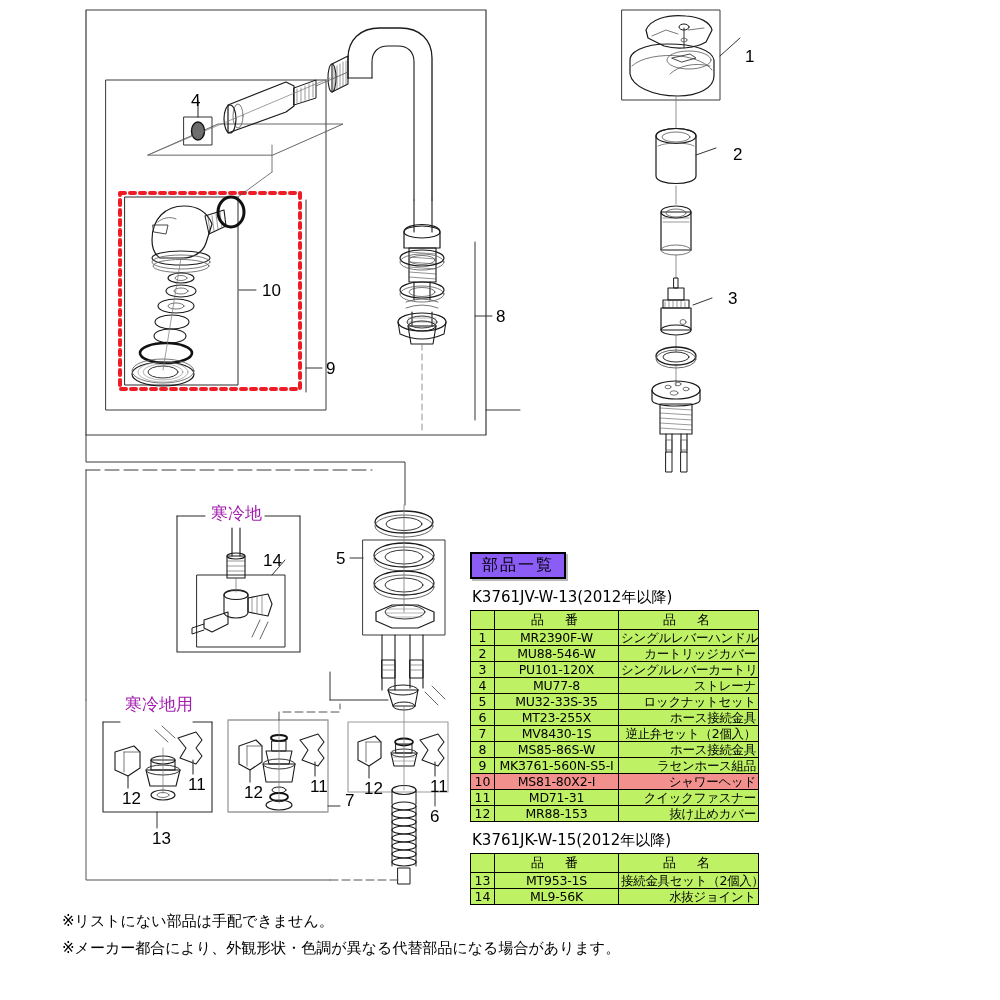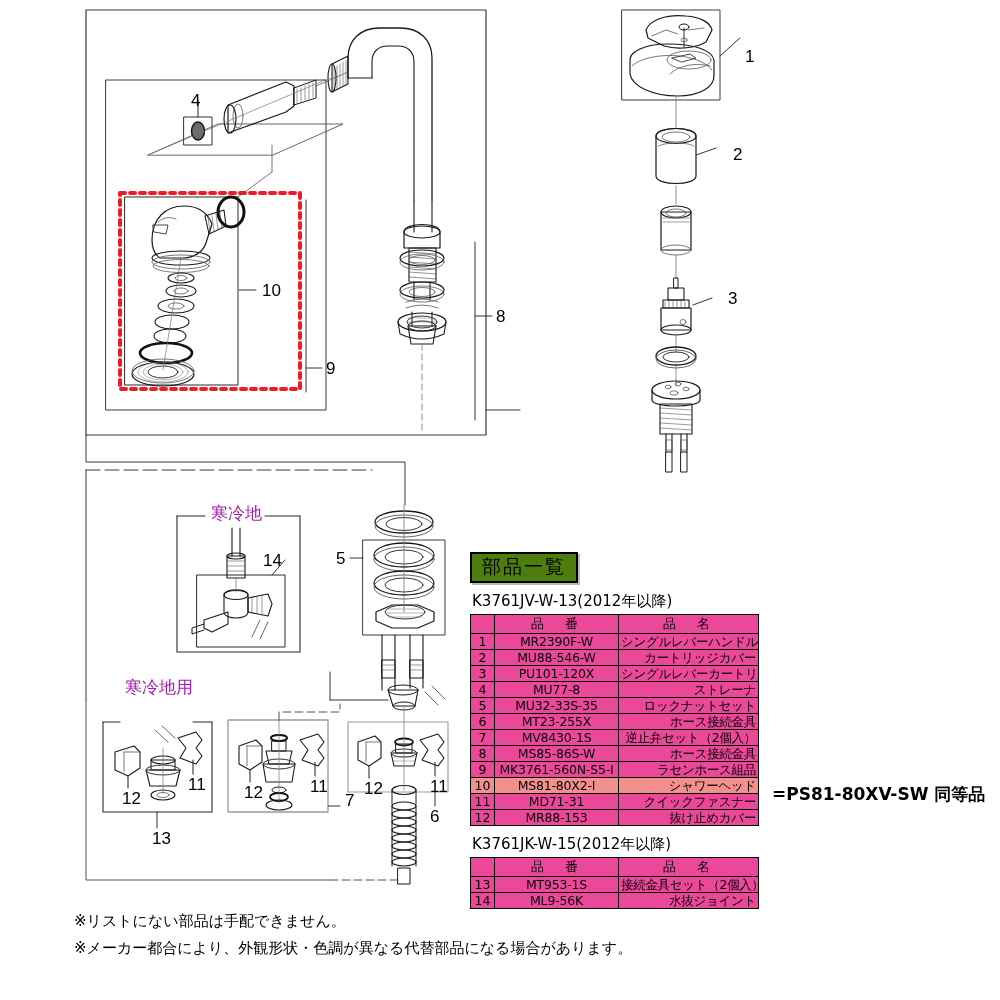--- a/index.html
+++ b/index.html
@@ -35,39 +35,39 @@
     position:absolute;font-size:17px;color:#a21caf;
     font-family:"DejaVu Sans",sans-serif;line-height:1;white-space:nowrap;
   }
 
   
   #parts-list{left:470px;top:552px;width:380px;}
   #list-title-box{
     display:inline-block;
     border:2px solid #000;
     padding:2px 10px 3px 10px;
-    font-size:19px;
+    font-size:16px;
     font-family:"DejaVu Sans",sans-serif;
     letter-spacing:2px;
     line-height:1.15;
-    background:#4d7c0f;
+    background:#8b5cf6;
     box-shadow:2px 2px 0 #b9b9b9;
   }
   .model-head{
     font-size:15px;
     font-family:"DejaVu Sans",sans-serif;
     margin:9px 0 3px 2px;
     white-space:nowrap;
   }
   .model-head b{font-weight:normal;}
   table.parts{
     border-collapse:collapse;
     width:288px;
     table-layout:fixed;
-    background:#ec4899;
+    background:#bef264;
   }
   table.parts td,table.parts th{
     border:1px solid #000;
     font-size:12.5px;
     font-family:"DejaVu Sans",sans-serif;
     height:15px;
     padding:0 2px;
     line-height:15px;
     vertical-align:middle;
     white-space:nowrap;
@@ -88,21 +88,21 @@
   td.name{text-align:right;font-size:12.5px;letter-spacing:-0.3px;}
   tr.hl td{background:#f2908e;}
   #equiv-note{
     left:772px;top:783px;
     font-size:17px;font-weight:bold;
     font-family:"DejaVu Sans",sans-serif;
     white-space:nowrap;letter-spacing:0px;
   }
 
   
-  #footnotes{left:62px;top:908px;margin-left:12px;}
+  #footnotes{left:62px;top:908px;}
   #footnotes div{
     font-size:15px;
     font-family:"DejaVu Sans",sans-serif;
     line-height:27px;white-space:nowrap;
   }
 </style>
 </head>
 <body>
 
 <div class="page">
@@ -483,21 +483,21 @@
   <div class="callout" style="left:263px;top:552px;">14</div>
   <div class="callout" style="left:152px;top:830px;">13</div>
   <div class="callout" style="left:188px;top:776px;">11</div>
   <div class="callout" style="left:122px;top:790px;">12</div>
   <div class="callout" style="left:310px;top:778px;">11</div>
   <div class="callout" style="left:244px;top:784px;">12</div>
   <div class="callout" style="left:430px;top:778px;">11</div>
   <div class="callout" style="left:364px;top:780px;">12</div>
 
   <div class="jp-label" style="left:211px;top:505px;">寒冷地</div>
-  <div class="jp-label" style="left:125px;top:679px;">寒冷地用</div>
+  <div class="jp-label" style="left:125px;top:696px;">寒冷地用</div>
 
   <div class="abs" id="parts-list">
 
     <div id="list-title-box">部品一覧</div>
 
     
     <div class="model-head">
       <span>K3761JV-W-13</span><b>(2012年以降)</b>
     </div>
 
@@ -604,20 +604,19 @@
           </tr>
         <tr>
             <td class="no">14</td>
             <td class="code">ML9-56K</td>
             <td class="name">水抜ジョイント</td>
           </tr>
       </tbody>
     </table>
   </div>
 
-  <div class="abs" id="equiv-note">=PS81-80XV-SW 同等品</div>
 
   <div class="abs" id="footnotes">
     <div>※リストにない部品は手配できません。</div>
     <div>※メーカー都合により、外観形状・色調が異なる代替部品になる場合があります。</div>
   </div>
 
 </div>
 
 </body></html>

